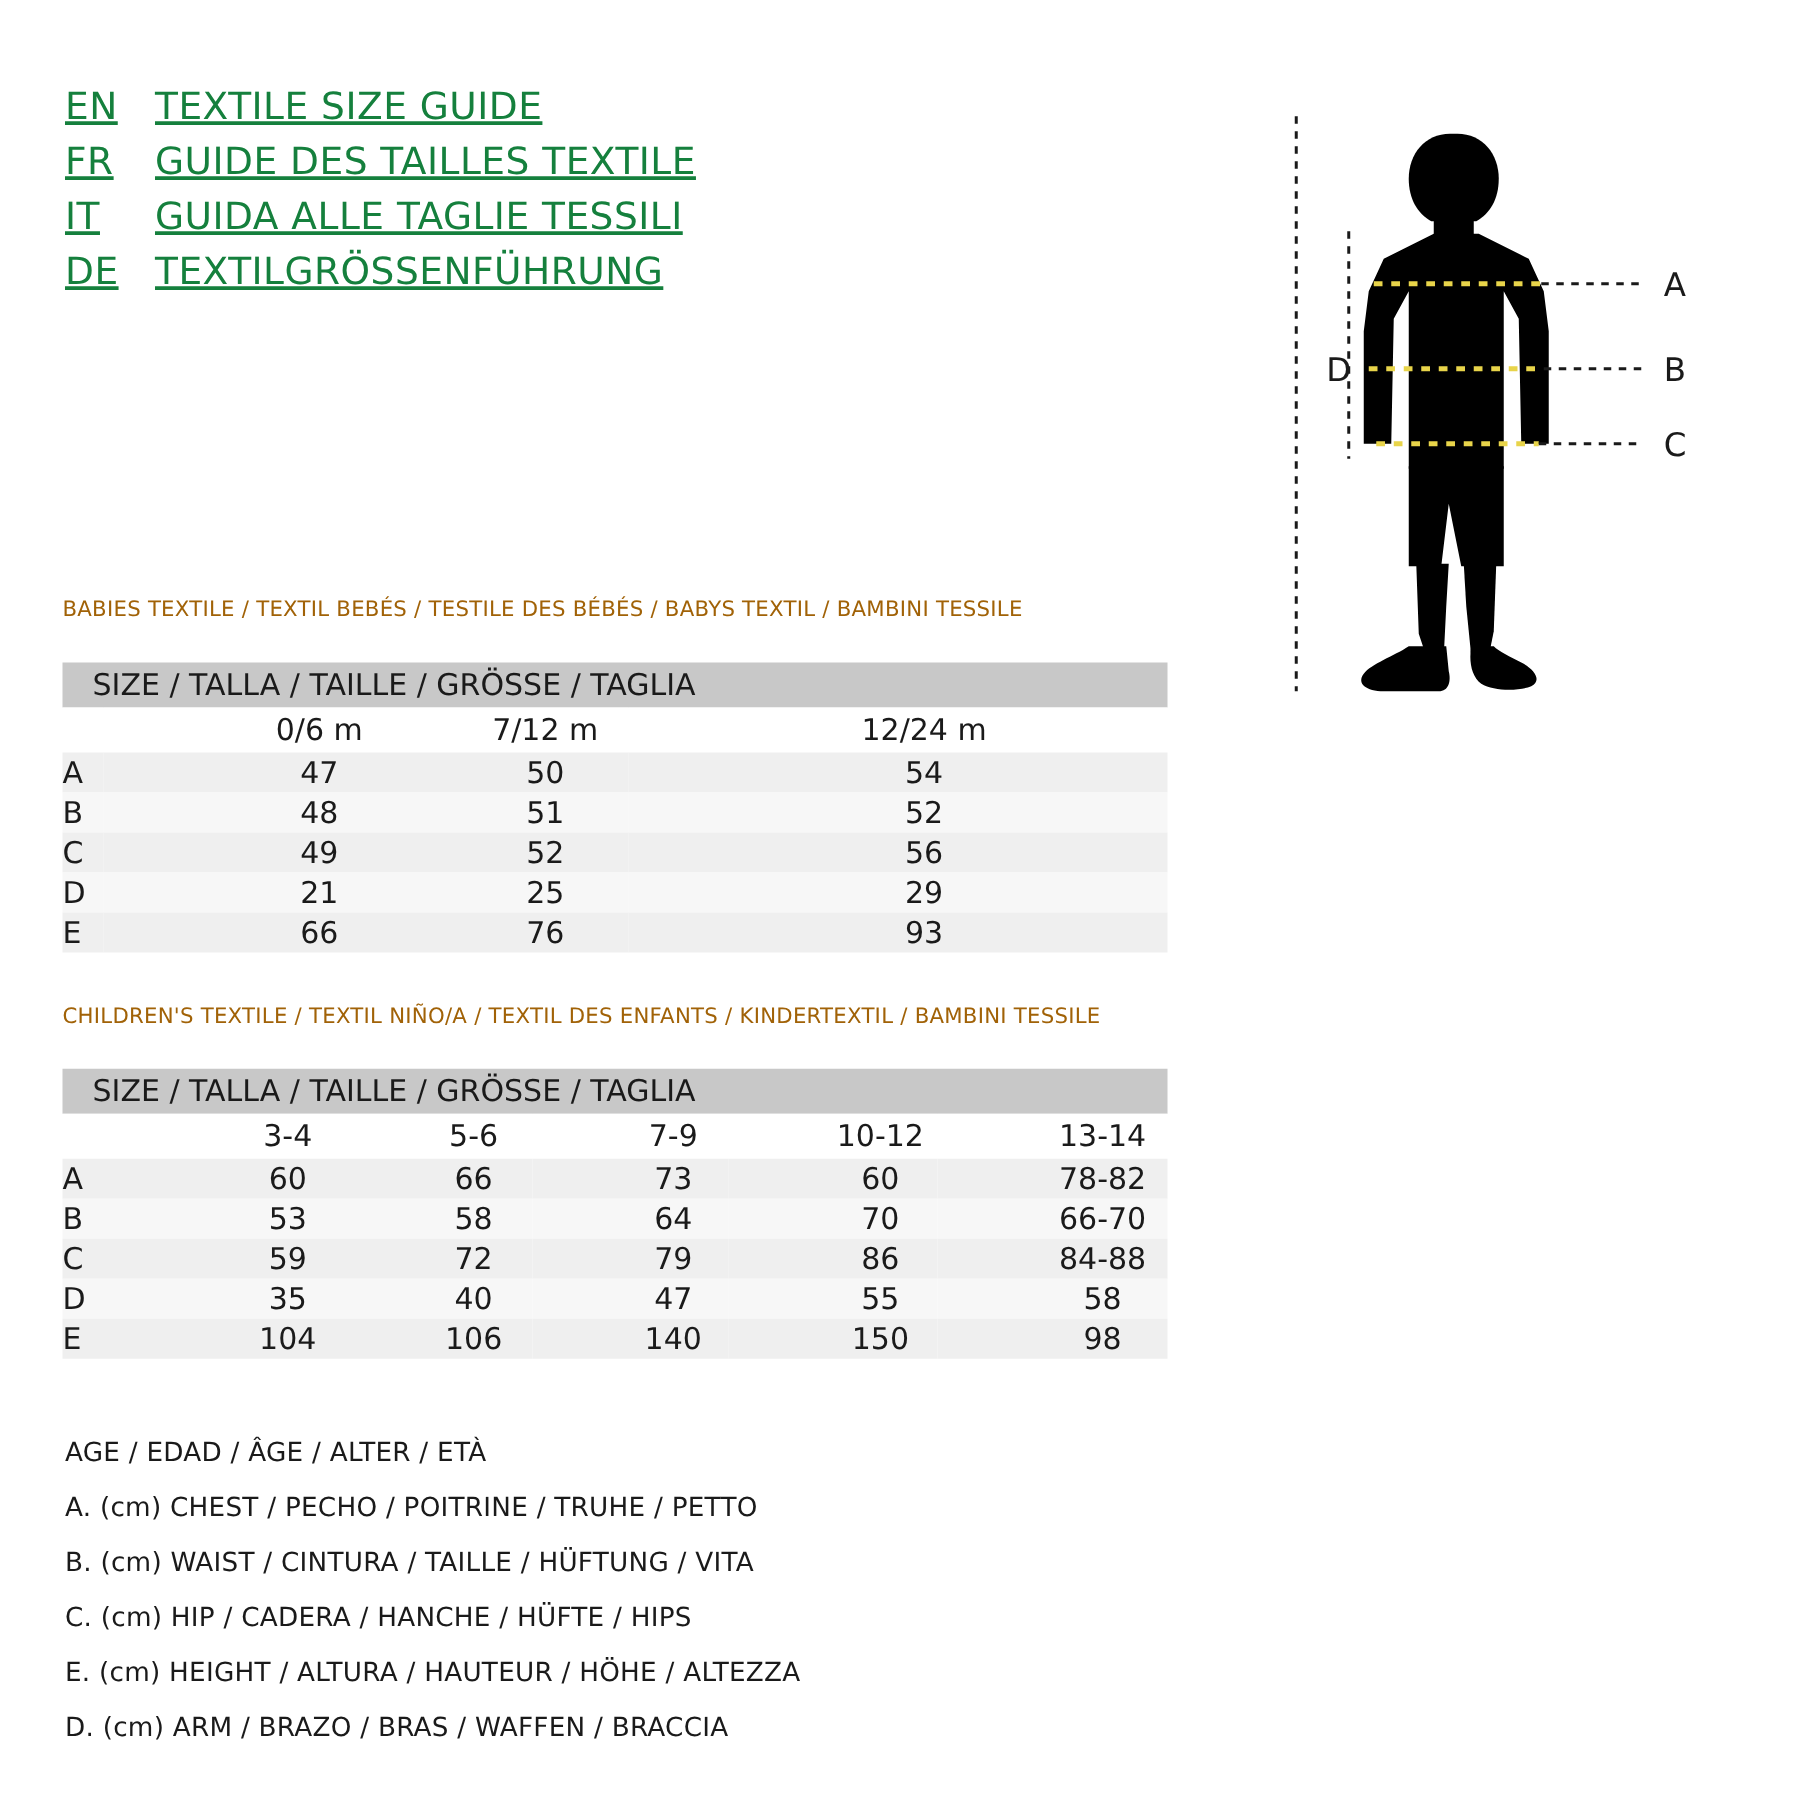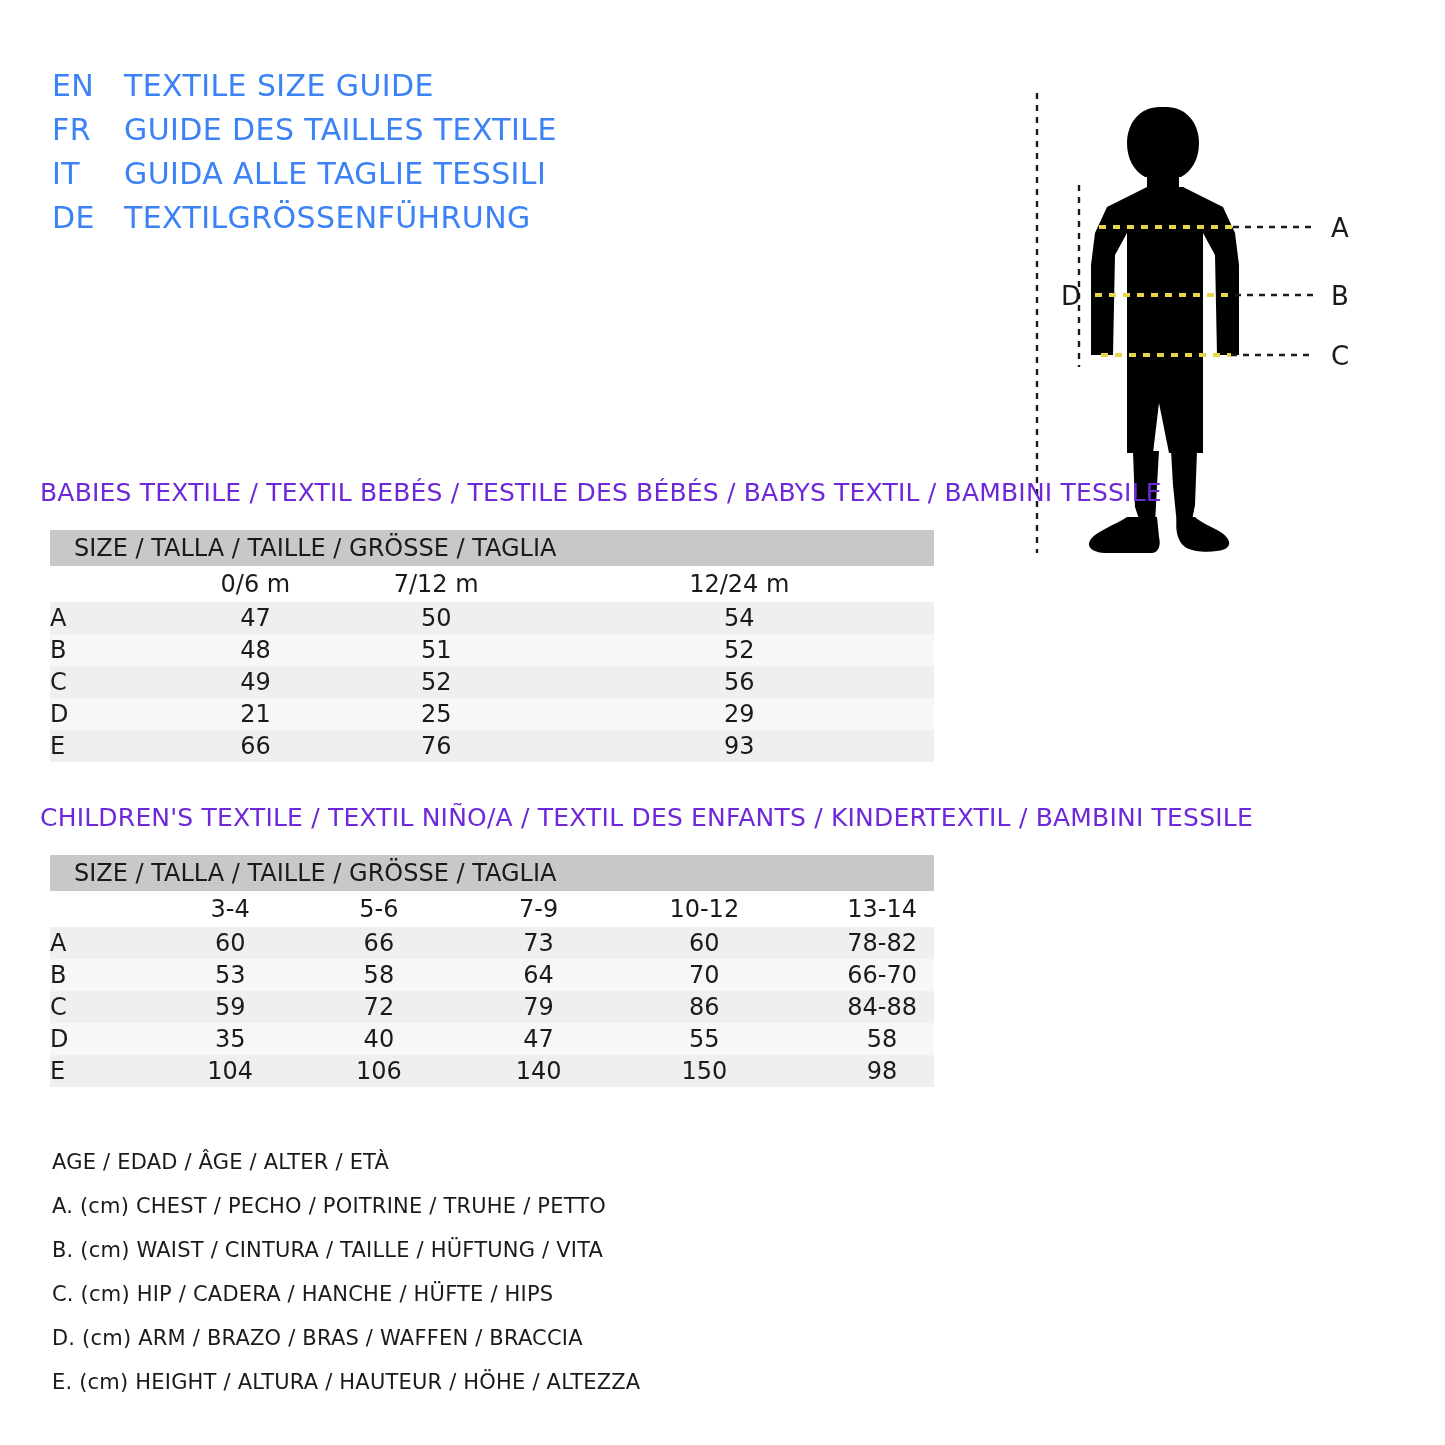--- a/index.html
+++ b/index.html
@@ -22,21 +22,22 @@
     left: 52px;
     top: 68px;
     width: 820px;
   }
   .lang-row {
     display: flex;
     align-items: baseline;
     height: 44px;
     font-size: 30px;
     letter-spacing: 0.4px;
-    color: #3b82f6;
+    color: #15803d;
+    text-decoration: underline;
   }
   .lang-code {
     width: 72px;
     flex: 0 0 72px;
   }
   .lang-text {
     flex: 1;
   }
 
   
@@ -47,24 +48,24 @@
     width: 380px;
     height: 520px;
   }
   .figure-wrap svg {
     display: block;
   }
 
   
   .section-title {
     position: absolute;
-    left: 40px;
-    font-size: 25px;
+    left: 50px;
+    font-size: 17px;
     letter-spacing: 0.2px;
-    color: #6d28d9;
+    color: #a16207;
     white-space: nowrap;
   }
   #babies-title { top: 478px; }
   #children-title { top: 803px; }
 
   
   .size-table {
     position: absolute;
     border-collapse: collapse;
     font-size: 24px;
@@ -299,15 +300,15 @@
       <td class="cell c4">98</td>
     </tr>
   </tbody>
 </table>
 
 <div class="legend">
   <div class="legend-row">AGE / EDAD / ÂGE / ALTER / ETÀ</div>
   <div class="legend-row">A. (cm) CHEST / PECHO / POITRINE / TRUHE / PETTO</div>
   <div class="legend-row">B. (cm) WAIST / CINTURA / TAILLE / HÜFTUNG / VITA</div>
   <div class="legend-row">C. (cm) HIP / CADERA / HANCHE / HÜFTE / HIPS</div>
+  <div class="legend-row">E. (cm) HEIGHT / ALTURA / HAUTEUR / HÖHE / ALTEZZA</div>
   <div class="legend-row">D. (cm) ARM / BRAZO / BRAS / WAFFEN / BRACCIA</div>
-  <div class="legend-row">E. (cm) HEIGHT / ALTURA / HAUTEUR / HÖHE / ALTEZZA</div>
 </div>
 
 </body></html>

